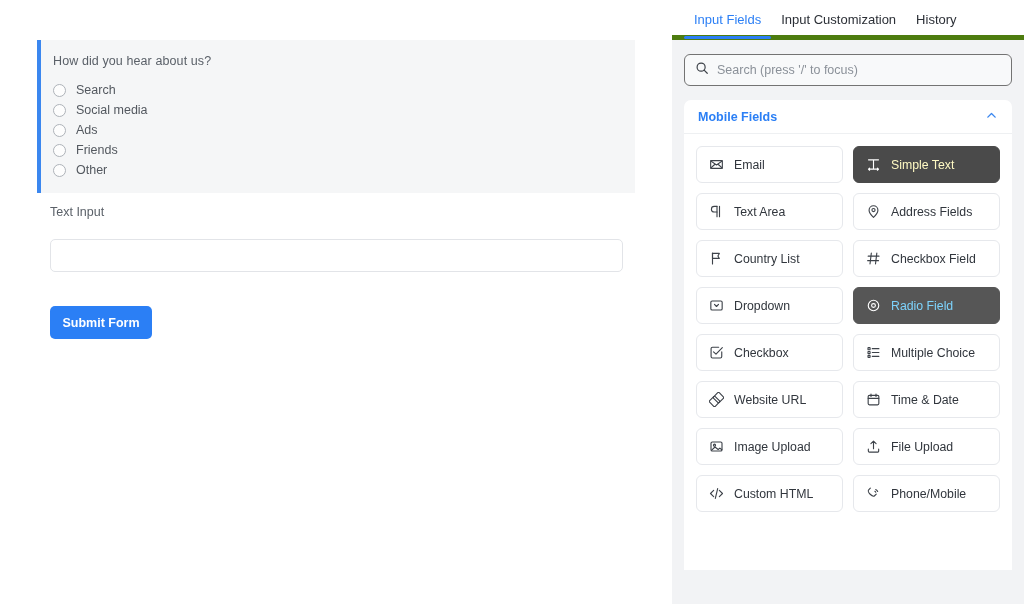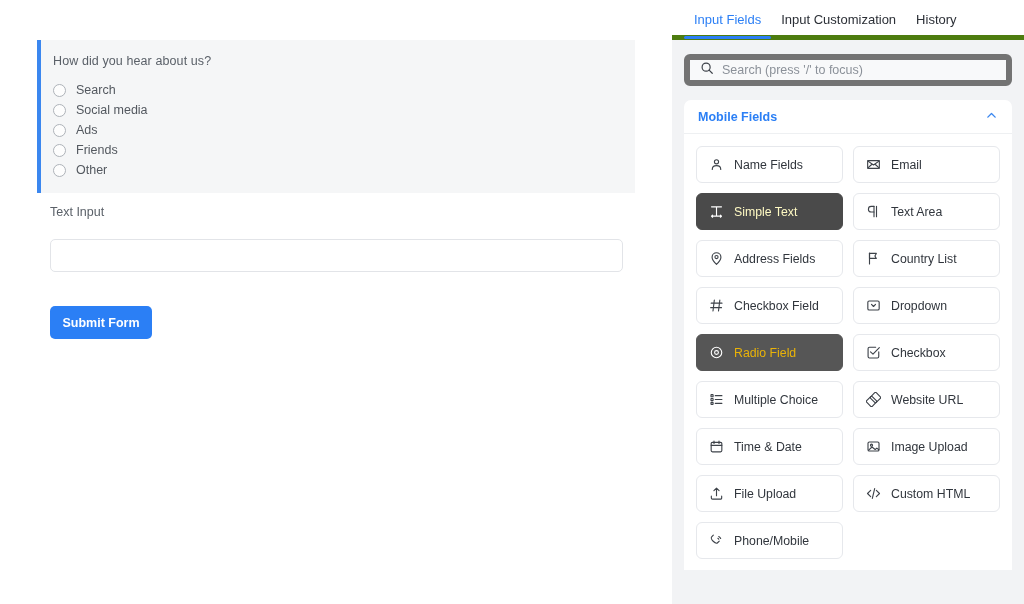--- a/index.html
+++ b/index.html
@@ -113,21 +113,21 @@
     left: 0; right: 0; bottom: -1px;
     height: 3px;
     background: #2b7ff5;
     border-radius: 2px;
   }
 
   .search-wrap { padding: 14px 12px 0 12px; }
   .search-box {
     height: 32px;
     background: #f8f9fa;
-    border: 6px solid #737373;
+    border: 1px solid #737373;
     border-radius: 6px;
     display: flex;
     align-items: center;
     padding: 0 10px;
     gap: 8px;
   }
   .search-box input {
     flex: 1;
     border: none; outline: none; background: transparent;
     font-size: 12.5px;
@@ -174,21 +174,21 @@
   }
   .fcard .lbl {
     font-size: 12.3px;
     color: #31363d;
     white-space: nowrap;
   }
   .fcard.sel-dark { background: #4a4a4a; border-color: #4a4a4a; }
   .fcard.sel-dark .lbl { color: #fef9c3; }
   .fcard.sel-dark svg { stroke: #ffffff; }
   .fcard.sel-gray { background: #565656; border-color: #565656; }
-  .fcard.sel-gray .lbl { color: #eab308; }
+  .fcard.sel-gray .lbl { color: #7dd3fc; }
   .fcard.sel-gray svg { stroke: #ffffff; }
 
   svg.ic { stroke: #3d4249; stroke-width: 1.35; fill: none;
            stroke-linecap: round; stroke-linejoin: round; flex: 0 0 15px; }
 </style>
 </head>
 <body>
 
 <div class="app">
 
@@ -254,29 +254,20 @@
         <span>
           <svg width="13" height="13" viewBox="0 0 16 16" fill="none" stroke="#3b87ef" stroke-width="1.7" stroke-linecap="round" stroke-linejoin="round">
             <polyline points="3.5,10 8,5.6 12.5,10"></polyline>
           </svg>
         </span>
       </div>
       <div class="grid" id="field-grid">
           <div class="fcard">
             <span style="display: flex;">
               <svg class="ic" width="15" height="15" viewBox="0 0 18 18">
-                <circle cx="9" cy="5.8" r="2.5"></circle>
-                <path d="M3.9 15c0-2.8 2.3-4.6 5.1-4.6s5.1 1.8 5.1 4.6"></path>
-              </svg>
-            </span>
-            <span class="lbl">Name Fields</span>
-          </div>
-          <div class="fcard">
-            <span style="display: flex;">
-              <svg class="ic" width="15" height="15" viewBox="0 0 18 18">
                 <rect x="2" y="4.4" width="14" height="9.2" rx="1"></rect>
                 <path d="M2 4.6 9 9.6 16 4.6M2 13.4 6.8 9M16 13.4 11.2 9"></path>
               </svg>
             </span>
             <span class="lbl">Email</span>
           </div>
           <div class="fcard sel-dark">
             <span style="display: flex;">
               <svg class="ic" width="15" height="15" viewBox="0 0 18 18">
                 <path d="M3 3.4h12M9 3.4v11.2M3 14.6h12M4.3 13.3 3 14.6l1.3 1.3M13.7 13.3 15 14.6l-1.3 1.3"></path>

